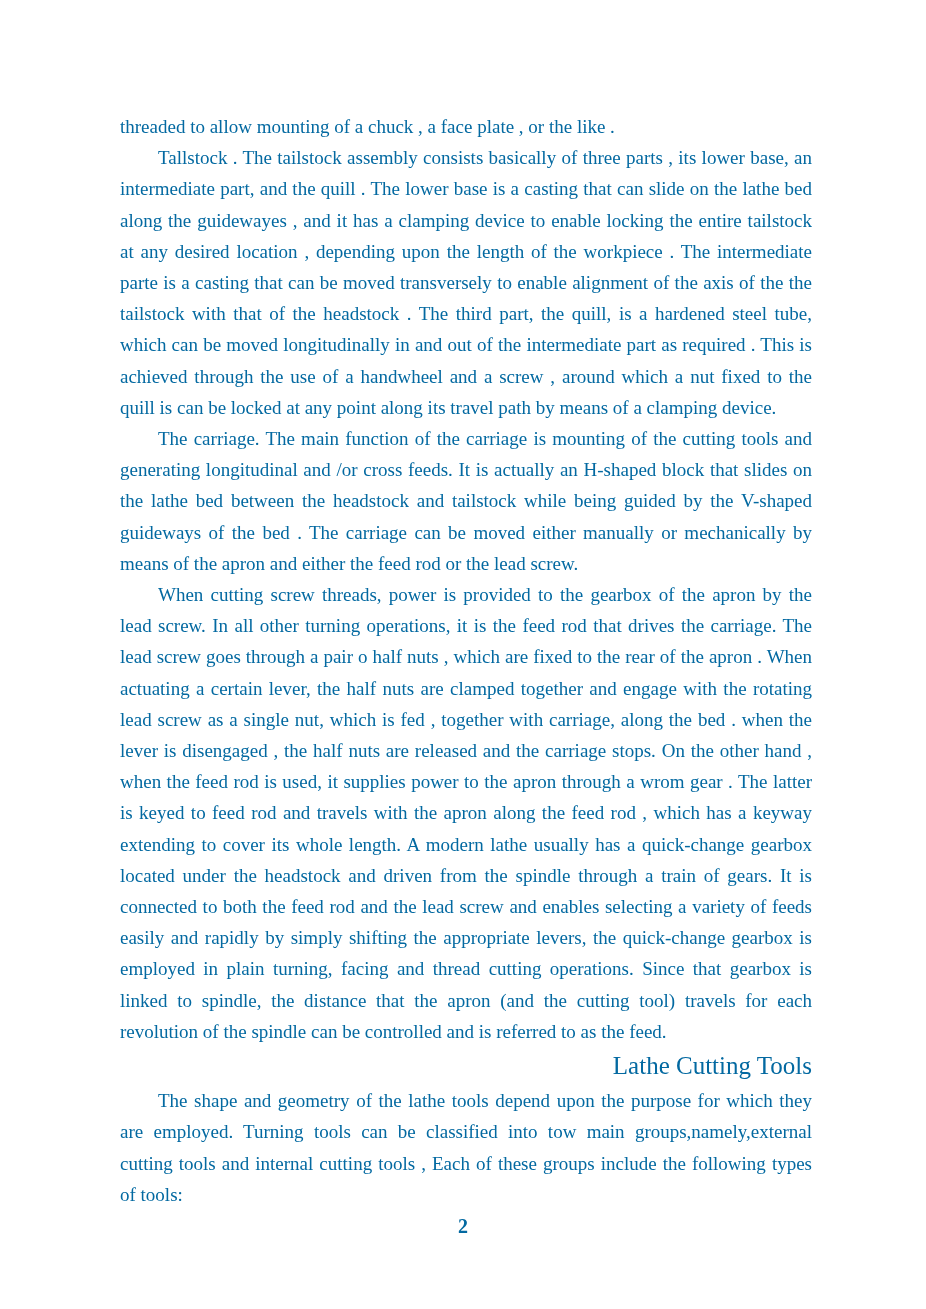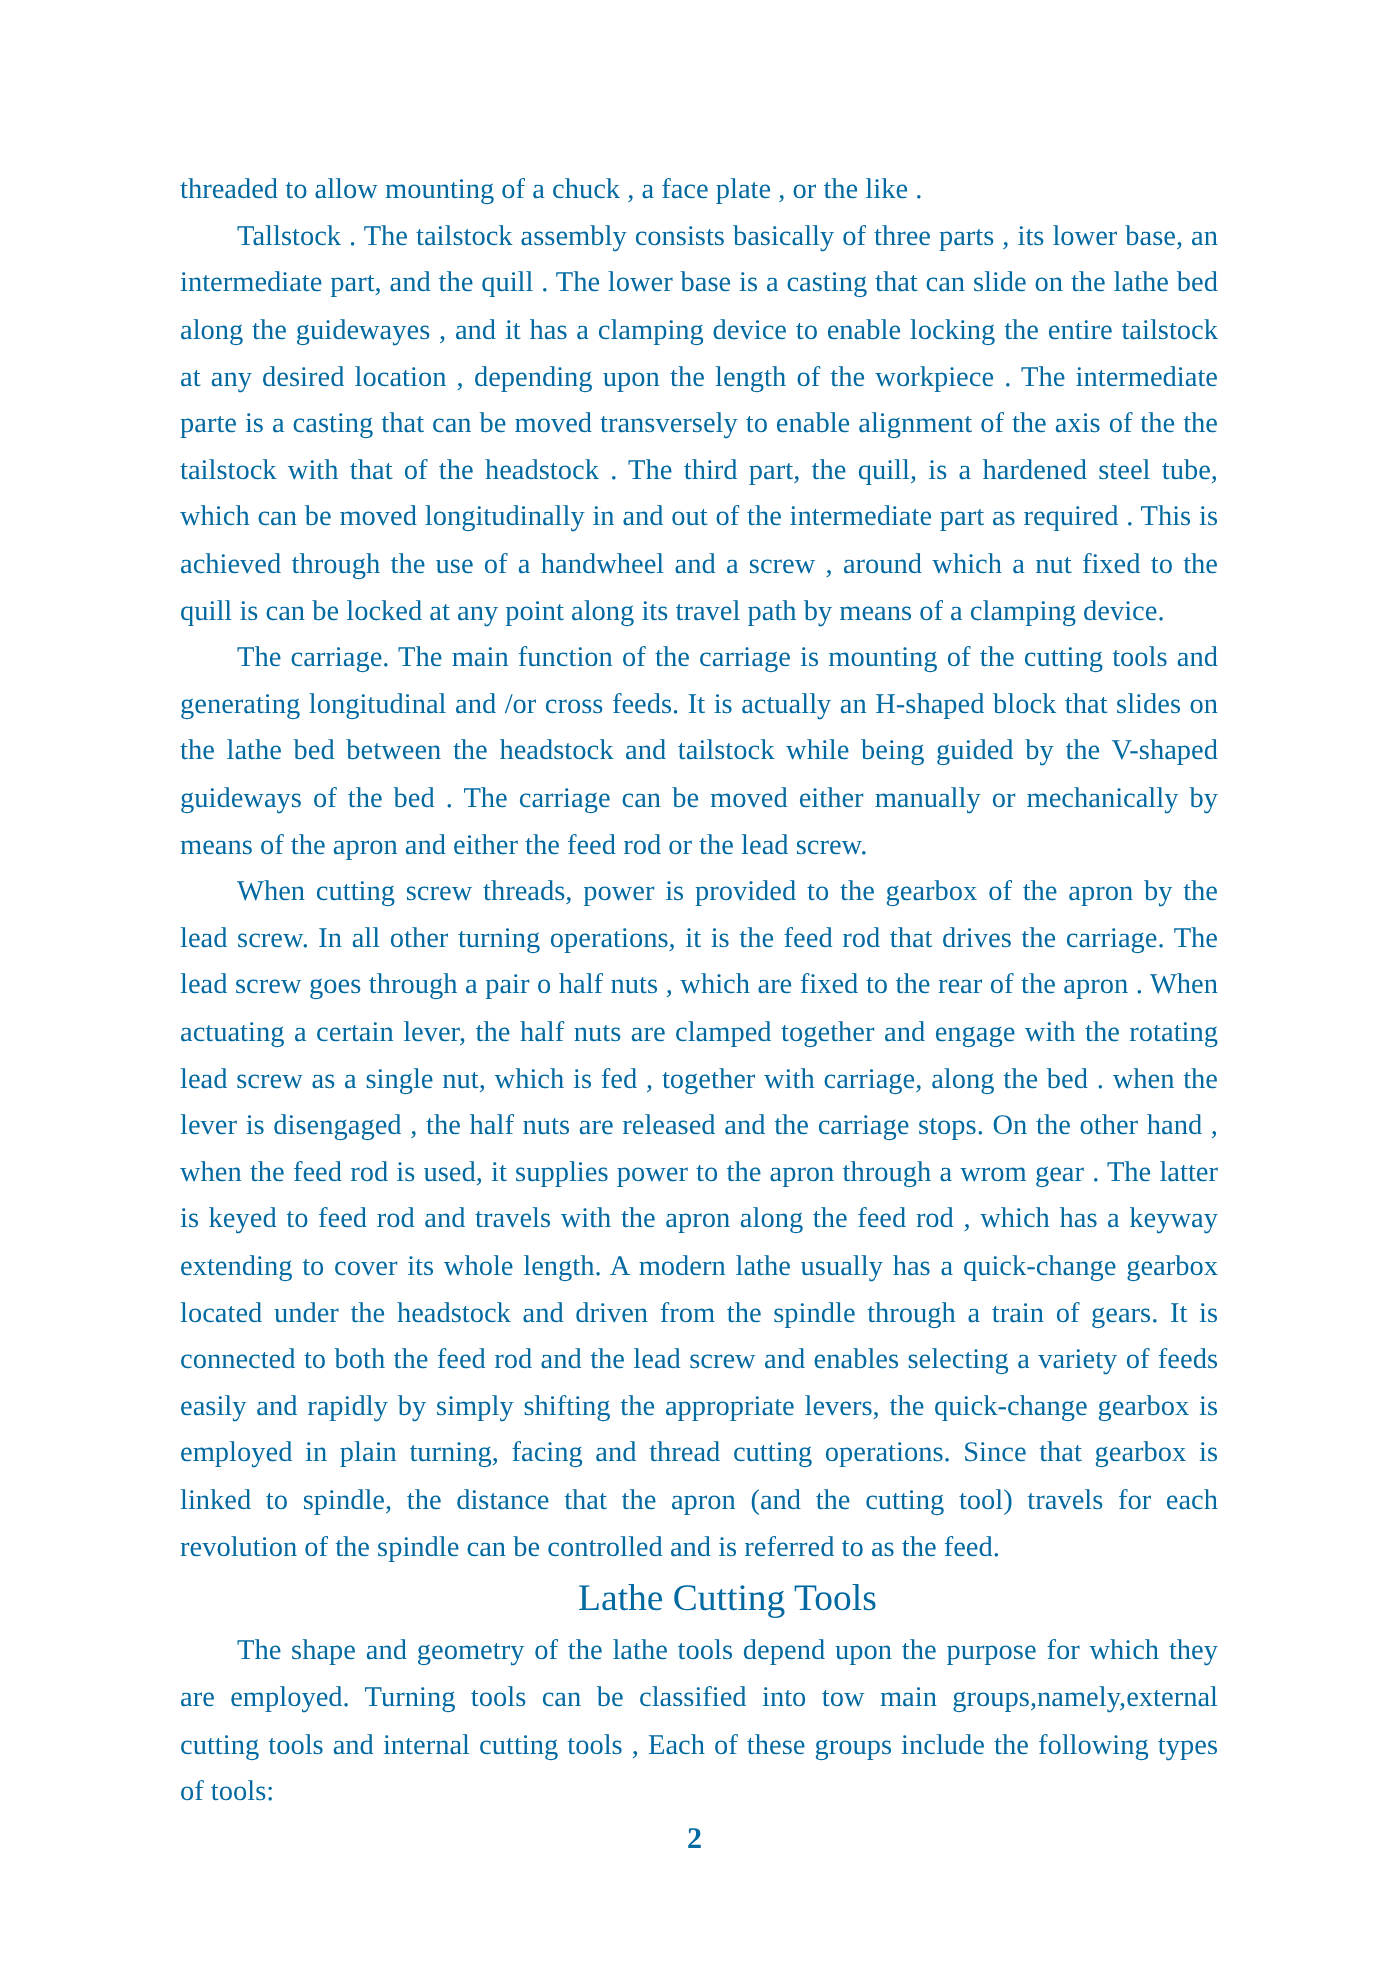--- a/index.html
+++ b/index.html
@@ -34,21 +34,21 @@
   }
   .content p.no-indent {
     text-indent: 0;
   }
   .heading {
     font-size: 25px;
     line-height: 38px;
     font-weight: normal;
     margin: 0;
     padding-left: 38px;
-    text-align: center;
+    text-align: right;
     text-indent: 0;
   }
   .page-number {
     position: absolute;
     top: 1212px;
     left: 0;
     width: 100%;
     text-align: center;
     font-size: 20px;
     line-height: 28px;

